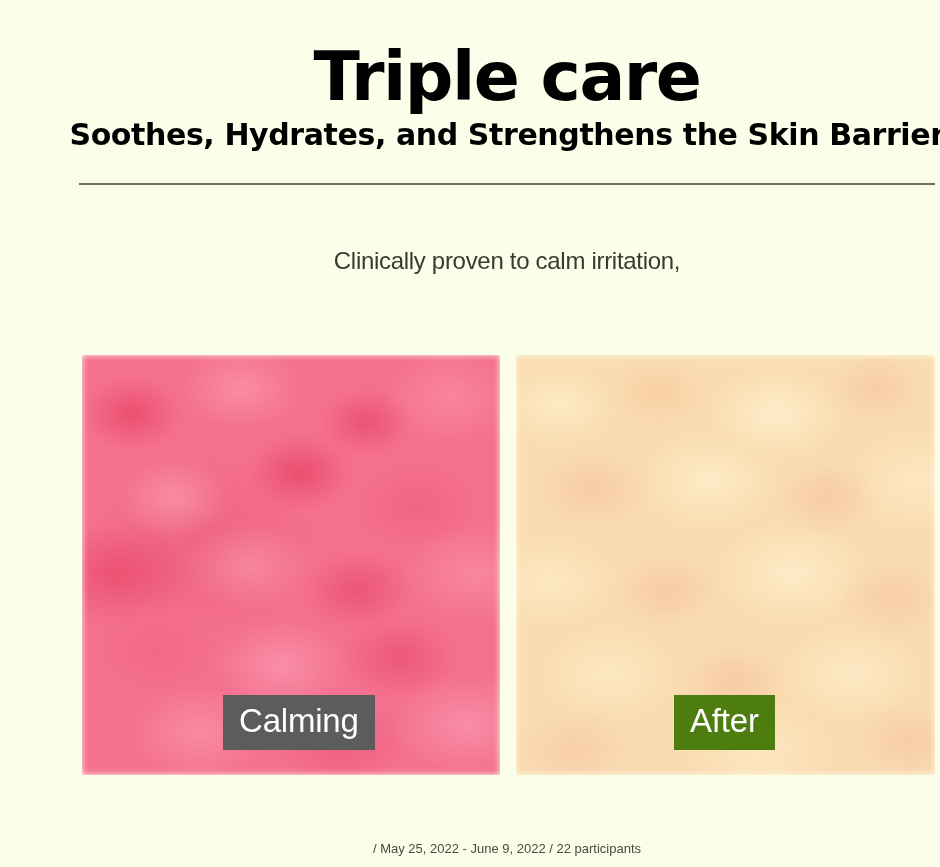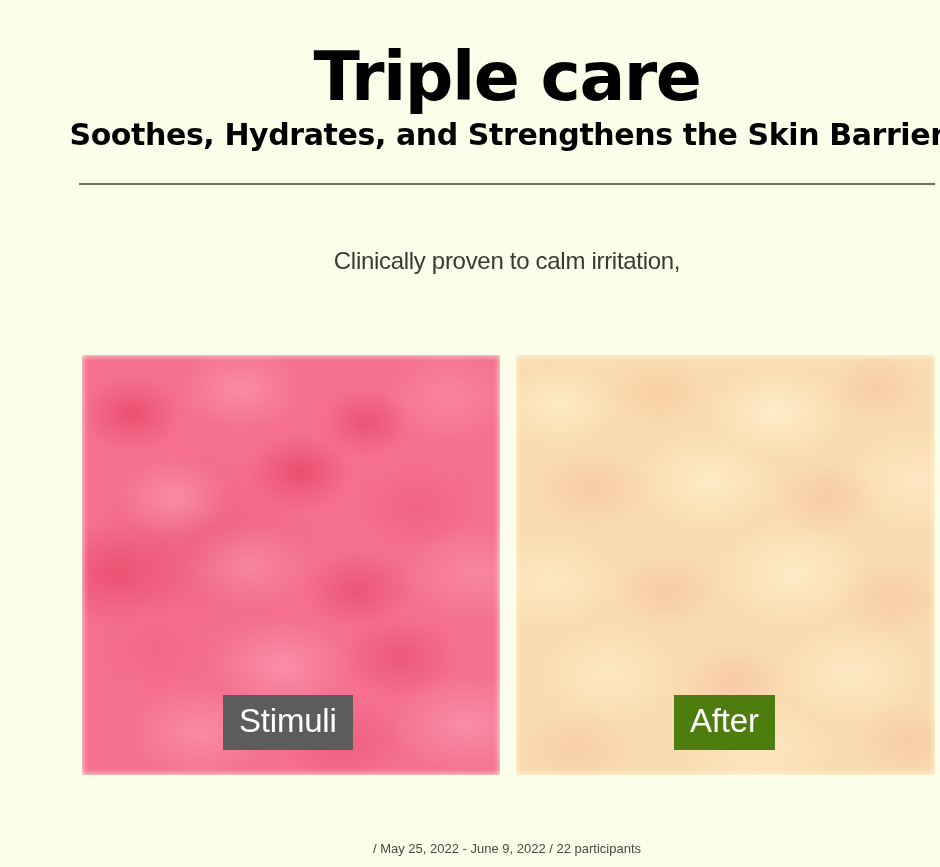--- a/index.html
+++ b/index.html
@@ -198,21 +198,21 @@
   <div class="divider"></div>
 
   <p class="lede">
     <span class="lede-line">Clinically proven to calm irritation,</span>
   </p>
 
   <div class="panels">
 
     <div class="panel panel-before">
       <div class="skin-before"></div>
-      <span class="panel-label label-before">Stimuli</span>
+      <span class="panel-label label-before">Calming</span>
     </div>
 
     <div class="panel panel-after">
       <div class="skin-after"></div>
       <span class="panel-label label-after">After</span>
     </div>
 
   </div>
 
   <p class="footnote">

